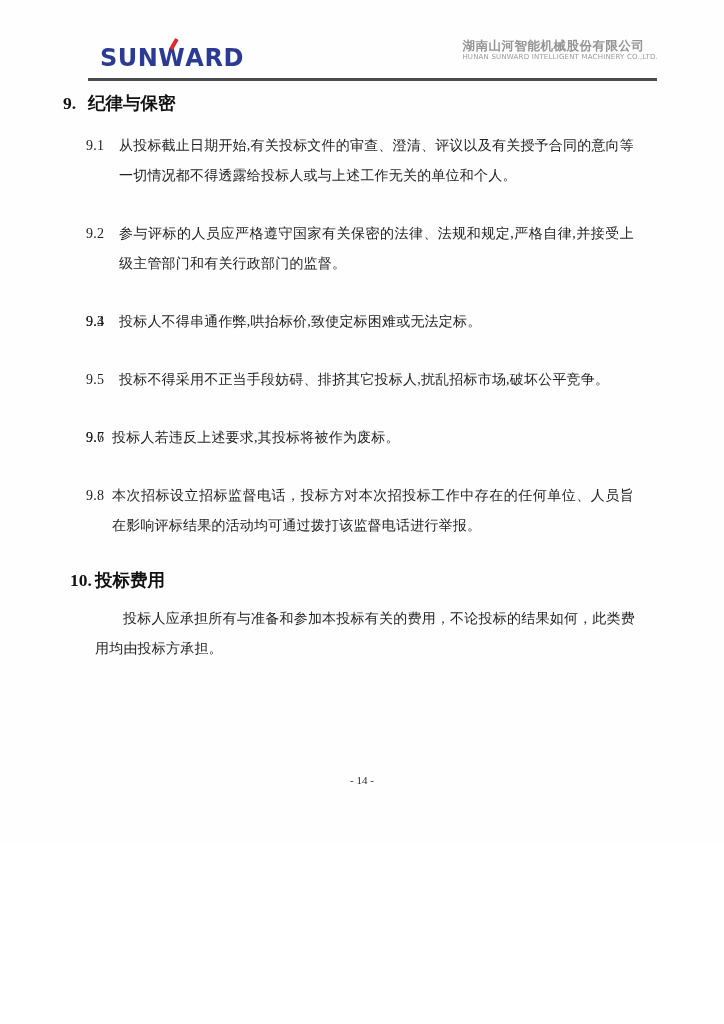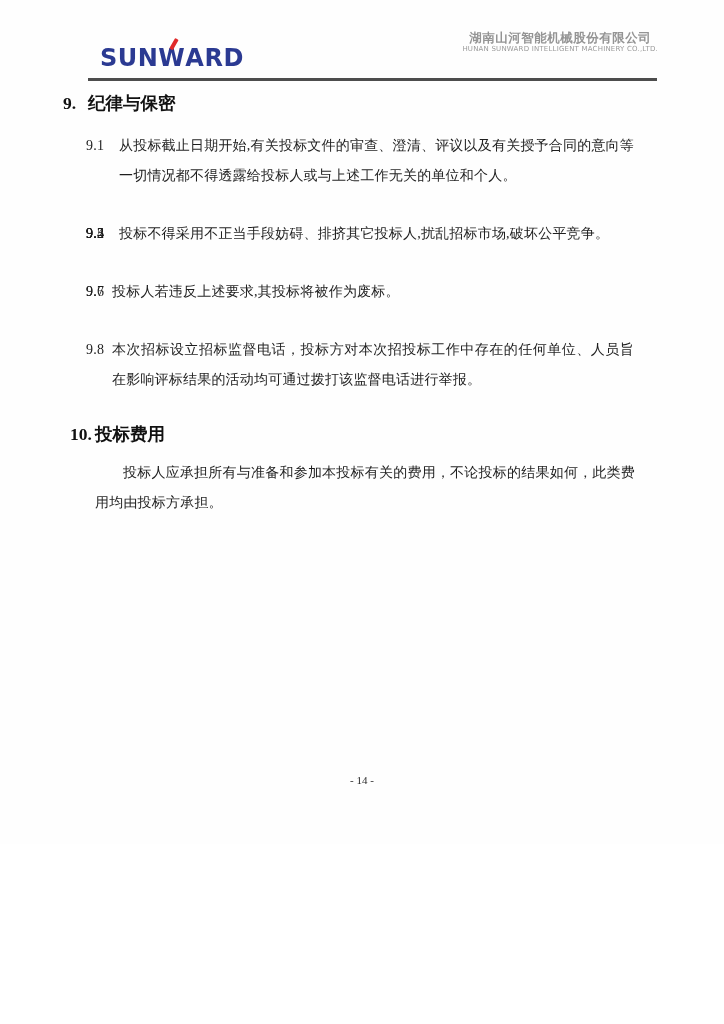--- a/index.html
+++ b/index.html
@@ -18,21 +18,21 @@
     font-family:"DejaVu Sans","Liberation Sans",sans-serif;
     font-weight:bold;font-size:24px;line-height:24px;
     letter-spacing:0.5px;
   }
   .logo-w{position:relative;display:inline-block;}
   .logo-accent{
     position:absolute;left:52%;top:-8px;
     width:3.5px;height:12px;border-radius:1px;
     transform:rotate(30deg);
   }
-  .company{position:absolute;right:66px;top:30px;text-align:center;}
+  .company{position:absolute;right:66px;top:38px;text-align:left;}
   .company-cn{
     font-family:"DejaVu Sans","Liberation Sans",sans-serif;
     font-weight:bold;font-size:12.5px;line-height:15px;
     color:#949494;letter-spacing:0.5px;
   }
   .company-en{
     font-family:"DejaVu Sans","Liberation Sans",sans-serif;
     font-size:7px;line-height:9px;color:#9a9a9a;letter-spacing:0.2px;
   }
   .rule{position:absolute;left:88px;top:78px;width:569px;height:3px;background:#4d4d4d;}
@@ -82,27 +82,27 @@
 
   <div class="sec-head">
     <span class="sec-num">9.</span><span>纪律与保密</span>
   </div>
 
   <div class="items">
     <div class="item">
       <span class="inum">9.1</span><span>从投标截止日期开始,有关投标文件的审查、澄清、评议以及有关授予合同的意向等一切情况都不得透露给投标人或与上述工作无关的单位和个人。</span>
     </div>
     <div class="item">
-      <span class="inum">9.2</span>
+      <span class="inum">9.2</span><span>参与评标的人员应严格遵守国家有关保密的法律、法规和规定,严格自律,并接受上级主管部门和有关行政部门的监督。</span>
     </div>
     <div class="item">
       <span class="inum">9.3</span>
     </div>
     <div class="item">
-      <span class="inum">9.4</span>
+      <span class="inum">9.4</span><span>投标人不得串通作弊,哄抬标价,致使定标困难或无法定标。</span>
     </div>
     <div class="item">
       <span class="inum">9.5</span><span>投标不得采用不正当手段妨碍、排挤其它投标人,扰乱招标市场,破坏公平竞争。</span>
     </div>
     <div class="item">
       <span class="inum">9.6</span>
     </div>
     <div class="item tight">
       <span class="inum">9.7</span><span>投标人若违反上述要求,其投标将被作为废标。</span>
     </div>

